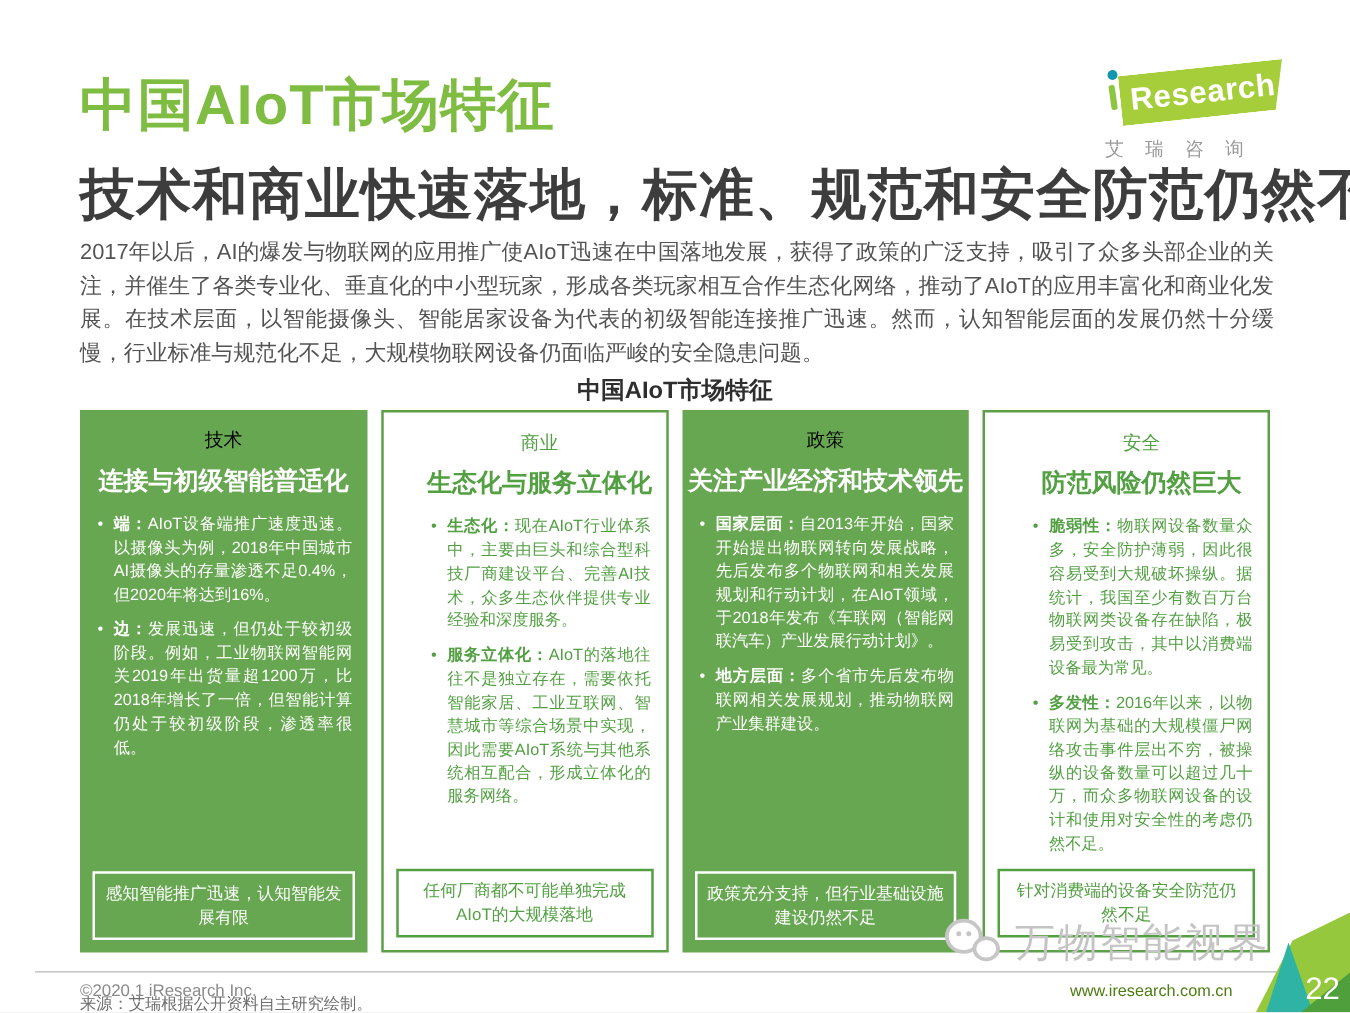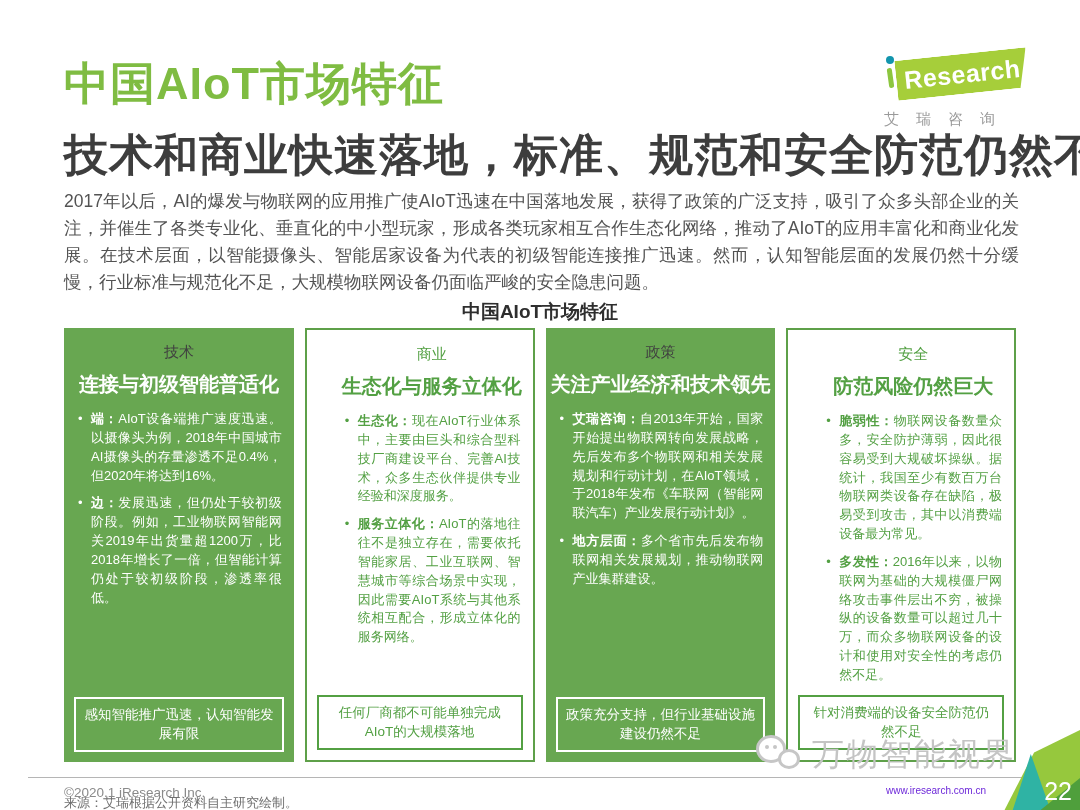--- a/index.html
+++ b/index.html
@@ -26,39 +26,39 @@
 
   .diagram-title { position:absolute; left:0; top:299px; width:100%; text-align:center; font-size:19px; font-weight:700; color:#2e2e2e; }
 
   
   .columns { position:absolute; left:64px; top:328px; width:952px; height:412px;
              display:grid; grid-template-columns:repeat(4,1fr); column-gap:11px; }
   .col { position:relative; padding:12px 12px 66px 12px; }
   .col.solid { background:#68a751; color:#ffffff; }
   .col.outline { background:#ffffff; border:2px solid #5ea049; color:#53a043;padding-left:36px; }
   .col-cat { text-align:center; font-size:15px; margin:3px 0 9px 0; }
-  .col.solid .col-cat { color:#404040; }
+  .col.solid .col-cat { color:#000000; }
   .col.outline .col-cat { color:#53a043; }
   .col-title { text-align:center; font-size:20px; font-weight:700; white-space:nowrap;
                margin:0 -12px 12px -12px; overflow:visible; }
   .bullets { font-size:13px; line-height:1.45; }
   .bullet { position:relative; padding-left:15px; margin-bottom:9px; text-align:justify; }
   .bullet::before { content:"\2022"; position:absolute; left:2px; top:0; font-size:13px; }
   .bullet b { font-weight:700; }
   .col-box { position:absolute; left:10px; right:10px; bottom:10px; min-height:46px;
              border:2px solid; display:flex; align-items:center; justify-content:center;
              text-align:center; font-size:13.5px; line-height:1.45; padding:6px 8px; }
   .col.solid .col-box { border-color:#ffffff; color:#ffffff; }
   .col.outline .col-box { border-color:#53a043; color:#53a043; }
 
   
   .source-note { position:absolute; left:64px; top:751px; font-size:13px; color:#6e6e6e;margin-top:43px; }
   .hairline { position:absolute; left:28px; right:28px; top:777px; height:1px; background:#b5b5b5; }
   .copyright { position:absolute; left:64px; top:785px; font-size:13.5px; color:#8a8a8a; }
-  .website { position:absolute; right:94px; top:785px; font-size:10px; color:#6d28d9; }
+  .website { position:absolute; right:94px; top:785px; font-size:13px; color:#4d7c0f; }
 
   .watermark { position:absolute; right:64px; top:733px; display:flex; align-items:center; gap:8px; z-index:5; }
   .wm-bubbles { position:relative; width:48px; height:44px; }
   .wm-b1 { position:absolute; left:0; top:2px; width:30px; height:28px; border:3px solid #c6c6c6; border-radius:50%; background:#fff; }
   .wm-b1::before, .wm-b1::after { content:""; position:absolute; top:7px; width:4px; height:4px; border-radius:50%; background:#c6c6c6; }
   .wm-b1::before { left:6px; } .wm-b1::after { left:14px; }
   .wm-b2 { position:absolute; left:22px; top:16px; width:22px; height:20px; border:3px solid #c6c6c6; border-radius:50%; background:#fff; }
   .wm-text { font-size:32px; color:#c4c4c4; letter-spacing:2px; white-space:nowrap; }
 
   .corner { position:absolute; right:0; bottom:0; width:82px; height:80px; }
@@ -105,21 +105,21 @@
         <div class="bullets">
           <div class="bullet"><b class="bterm">生态化：</b><span class="bbody">现在AIoT行业体系中，主要由巨头和综合型科技厂商建设平台、完善AI技术，众多生态伙伴提供专业经验和深度服务。</span></div>
           <div class="bullet"><b class="bterm">服务立体化：</b><span class="bbody">AIoT的落地往往不是独立存在，需要依托智能家居、工业互联网、智慧城市等综合场景中实现，因此需要AIoT系统与其他系统相互配合，形成立体化的服务网络。</span></div>
         </div>
         <div class="col-box">任何厂商都不可能单独完成AIoT的大规模落地</div>
       </section>
       <section class="col solid">
         <div class="col-cat">政策</div>
         <div class="col-title">关注产业经济和技术领先</div>
         <div class="bullets">
-          <div class="bullet"><b class="bterm">艾瑞咨询：</b><span class="bbody">自2013年开始，国家开始提出物联网转向发展战略，先后发布多个物联网和相关发展规划和行动计划，在AIoT领域，于2018年发布《车联网（智能网联汽车）产业发展行动计划》。</span></div>
+          <div class="bullet"><b class="bterm">国家层面：</b><span class="bbody">自2013年开始，国家开始提出物联网转向发展战略，先后发布多个物联网和相关发展规划和行动计划，在AIoT领域，于2018年发布《车联网（智能网联汽车）产业发展行动计划》。</span></div>
           <div class="bullet"><b class="bterm">地方层面：</b><span class="bbody">多个省市先后发布物联网相关发展规划，推动物联网产业集群建设。</span></div>
         </div>
         <div class="col-box">政策充分支持，但行业基础设施建设仍然不足</div>
       </section>
       <section class="col outline">
         <div class="col-cat">安全</div>
         <div class="col-title">防范风险仍然巨大</div>
         <div class="bullets">
           <div class="bullet"><b class="bterm">脆弱性：</b><span class="bbody">物联网设备数量众多，安全防护薄弱，因此很容易受到大规破坏操纵。据统计，我国至少有数百万台物联网类设备存在缺陷，极易受到攻击，其中以消费端设备最为常见。</span></div>
           <div class="bullet"><b class="bterm">多发性：</b><span class="bbody">2016年以来，以物联网为基础的大规模僵尸网络攻击事件层出不穷，被操纵的设备数量可以超过几十万，而众多物联网设备的设计和使用对安全性的考虑仍然不足。</span></div>

